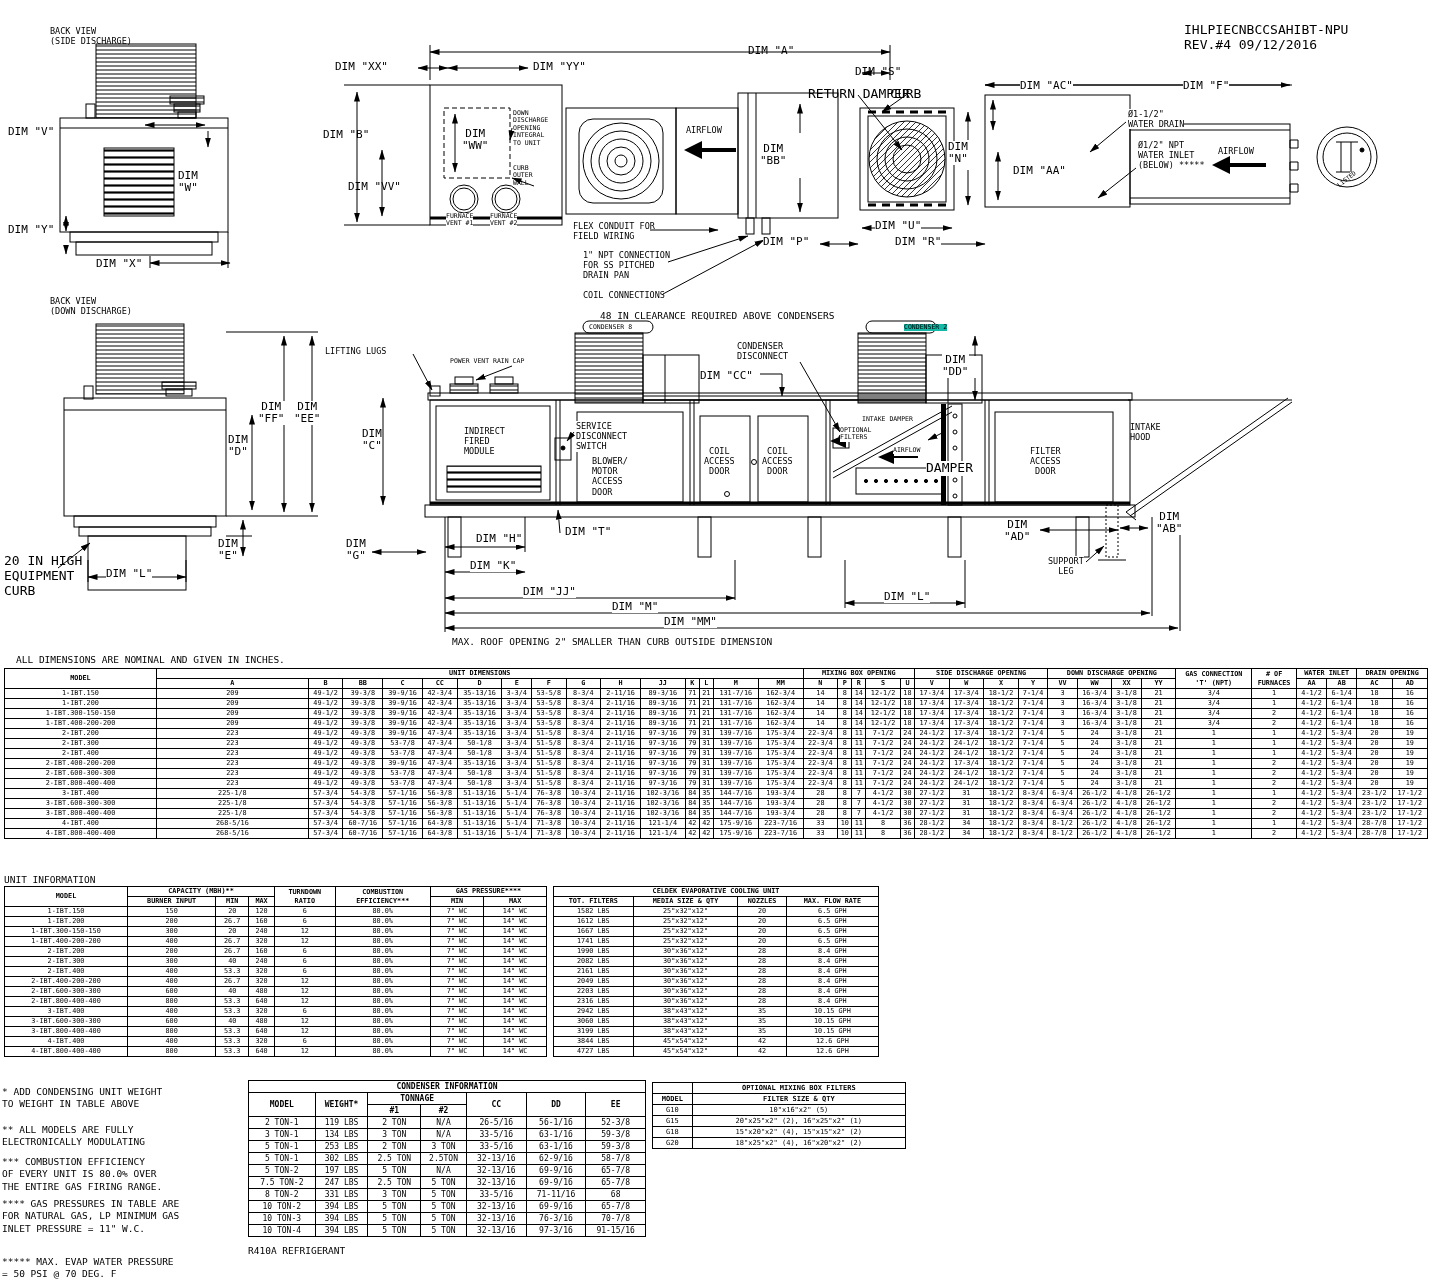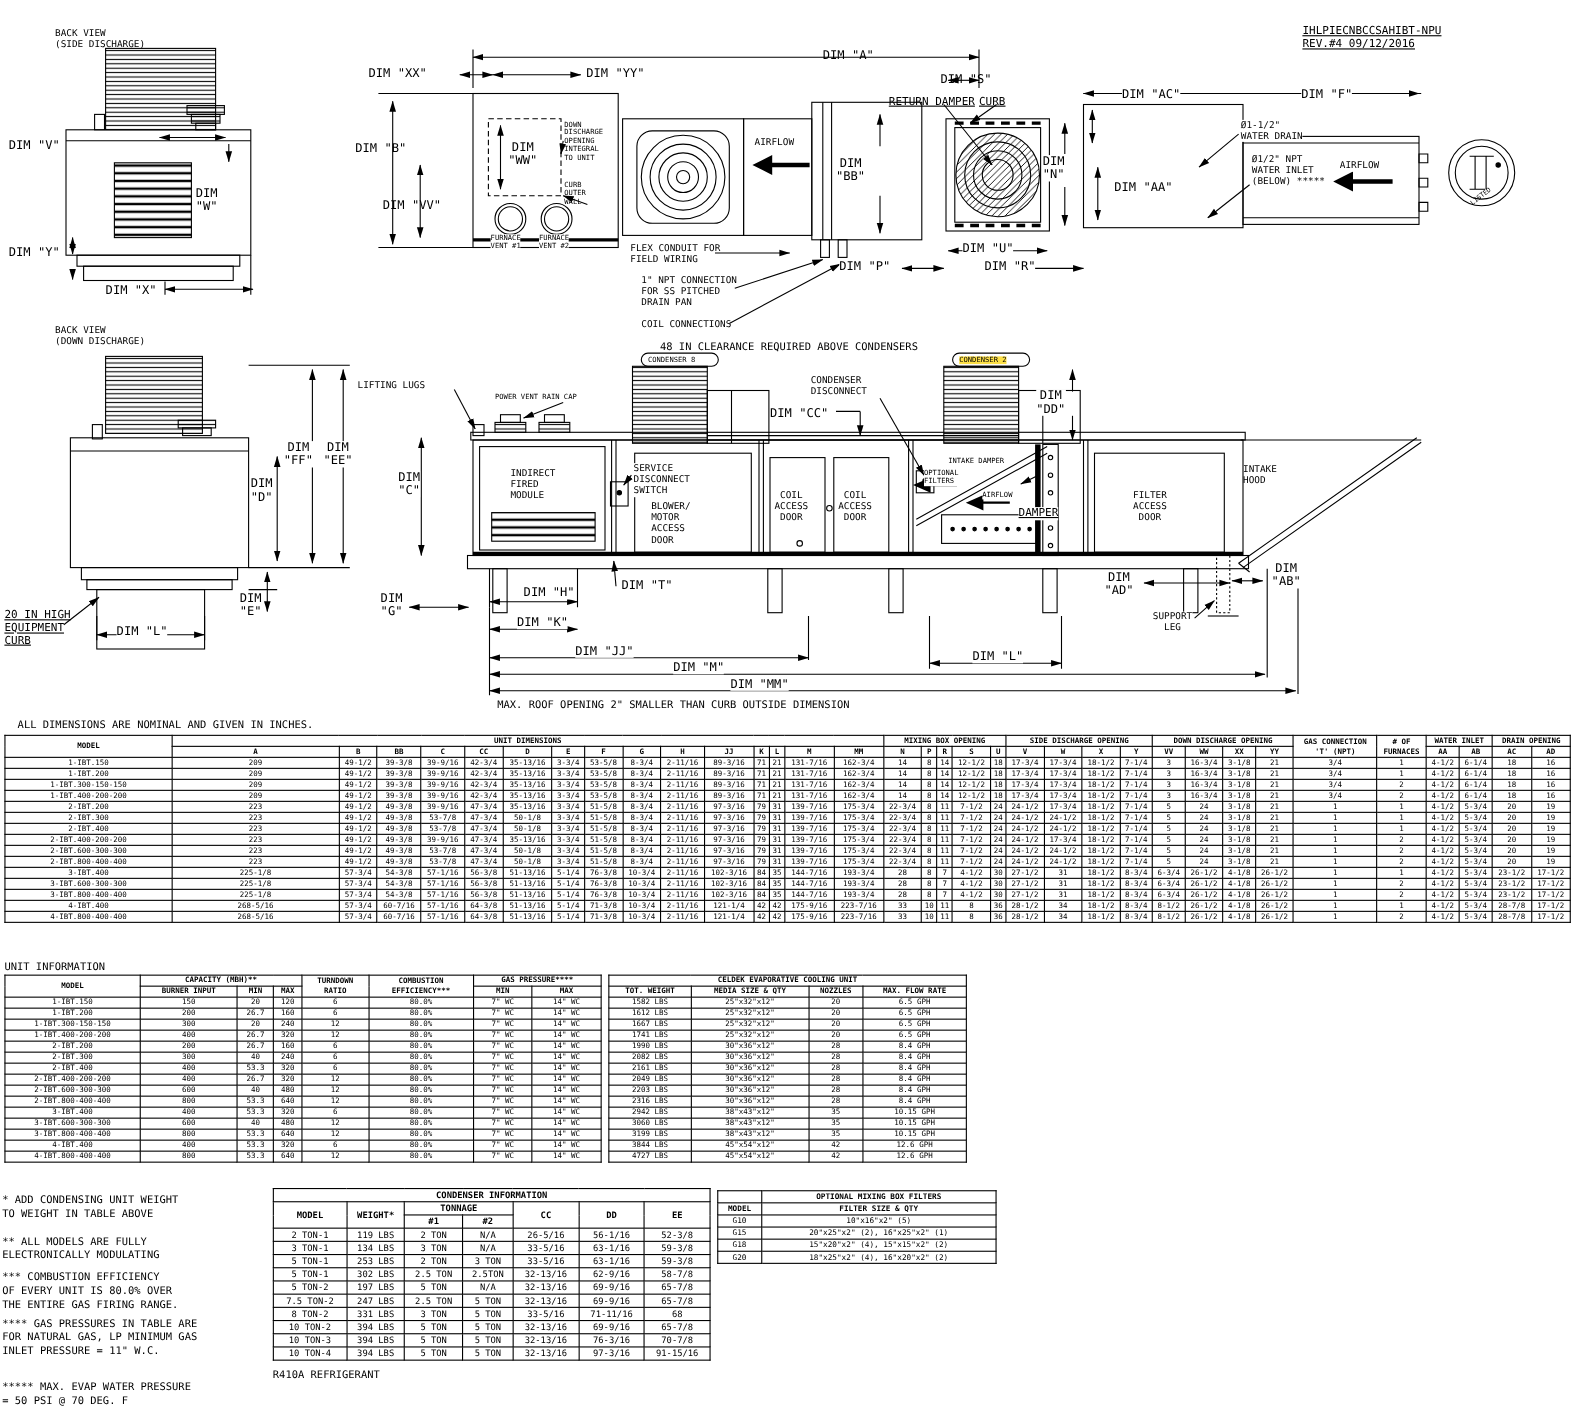--- a/index.html
+++ b/index.html
@@ -1,21 +1,21 @@
 <!DOCTYPE html>
 <html><head>
 <meta charset="utf-8">
 <style>
   html,body{margin:0;padding:0;background:#fff;}
   .sheet{position:relative;width:1432px;height:1280px;background:#fff;color:#000;
          font-family:"DejaVu Sans Mono",monospace;overflow:hidden;}
   .lbl{position:absolute;white-space:pre-line;font:11px/1.1 "DejaVu Sans Mono",monospace;color:#000;}
   .c{text-align:center;}
   .s6{font-size:6.5px;line-height:1.15;}
-  .s7{font-size:10px;line-height:1.15;text-decoration:underline;}
+  .s7{font-size:13px;line-height:1.15;}
   .s8{font-size:8.5px;line-height:1.2;}
   .s9{font-size:9.5px;line-height:1.25;}
   .ttl{font-size:12.5px;font-weight:bold;letter-spacing:1.5px;white-space:nowrap;}
   .rot{transform:rotate(-38deg);font-size:6px;}
   svg.linework{position:absolute;left:0;top:0;}
   table{border-collapse:collapse;background:#fff;position:absolute;}
   th,td{border:1px solid #000;font:6.8px/1.25 "DejaVu Sans Mono",monospace;
         padding:0 1px;text-align:center;white-space:pre-line;height:9px;}
   th{font-weight:bold;}
   .t-dims{left:4px;top:668px;width:1424px;}
@@ -331,21 +331,21 @@
   <div class="lbl rot" style="left:1336px;top:176px">LISTED</div>
   <div class="lbl s8" style="left:583px;top:250px">1" NPT CONNECTION
 FOR SS PITCHED
 DRAIN PAN</div>
   <div class="lbl s8" style="left:583px;top:290px">COIL CONNECTIONS</div>
 
   <div class="lbl s9" style="left:600px;top:310px">48 IN CLEARANCE REQUIRED ABOVE CONDENSERS</div>
   <div class="lbl s8" style="left:50px;top:296px">BACK VIEW
 (DOWN DISCHARGE)</div>
   <div class="lbl s6 c" style="left:589px;top:324px;background:#fff">CONDENSER 8</div>
-  <div class="lbl s6 c" style="left:872px;top:324px;background:#fde047">CONDENSER 2</div>
+  <div class="lbl s6 c" style="left:904px;top:324px;background:#14b8a6">CONDENSER 2</div>
   <div class="lbl s8" style="left:325px;top:346px">LIFTING LUGS</div>
   <div class="lbl s6" style="left:450px;top:358px;background:#fff">POWER VENT RAIN CAP</div>
   <div class="lbl s8" style="left:737px;top:341px;background:#fff">CONDENSER
 DISCONNECT</div>
   <div class="lbl" style="left:700px;top:370px;background:#fff">DIM "CC"</div>
   <div class="lbl c" style="left:942px;top:354px;background:#fff">DIM
 "DD"</div>
   <div class="lbl s8" style="left:464px;top:426px">INDIRECT
 FIRED
 MODULE</div>
@@ -1186,21 +1186,21 @@
           <td>14" WC</td>
         </tr>
       </tbody>
     </table>
   <table class="t-celdek">
       <thead>
         <tr>
           <th colspan="4">CELDEK EVAPORATIVE COOLING UNIT</th>
         </tr>
         <tr>
-          <th>TOT. WEIGHT</th>
+          <th>TOT. FILTERS</th>
           <th>MEDIA SIZE &amp; QTY</th>
           <th>NOZZLES</th>
           <th>MAX. FLOW RATE</th>
         </tr>
       </thead>
       <tbody>
         <tr>
           <td>1582 LBS</td>
           <td>25"x32"x12"</td>
           <td>20</td>

